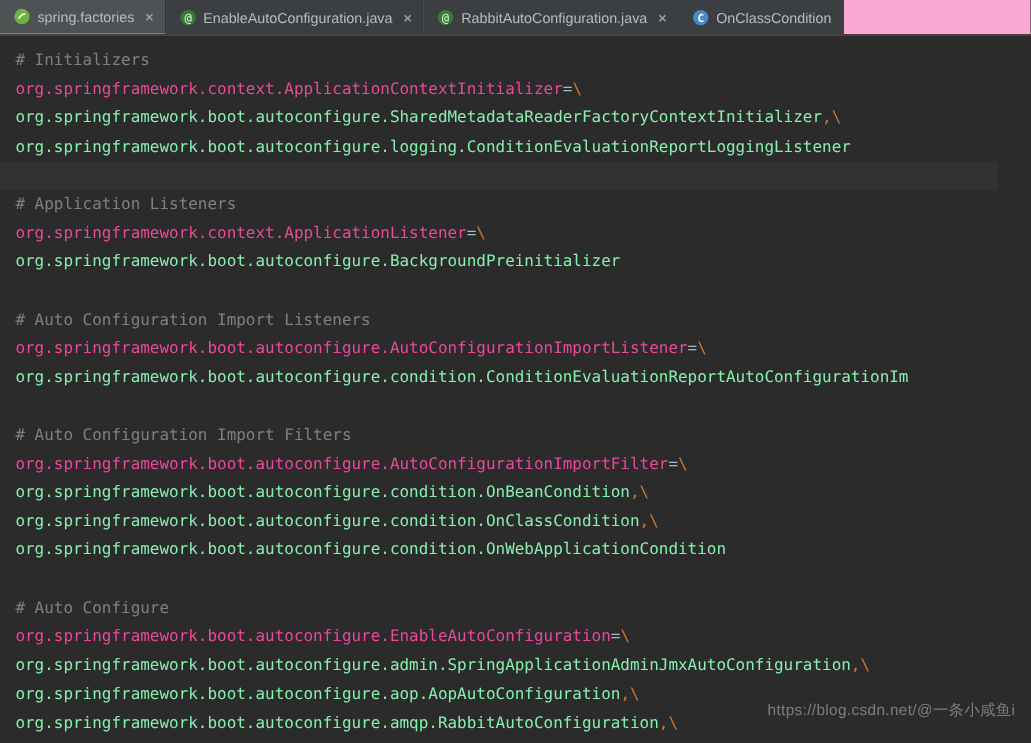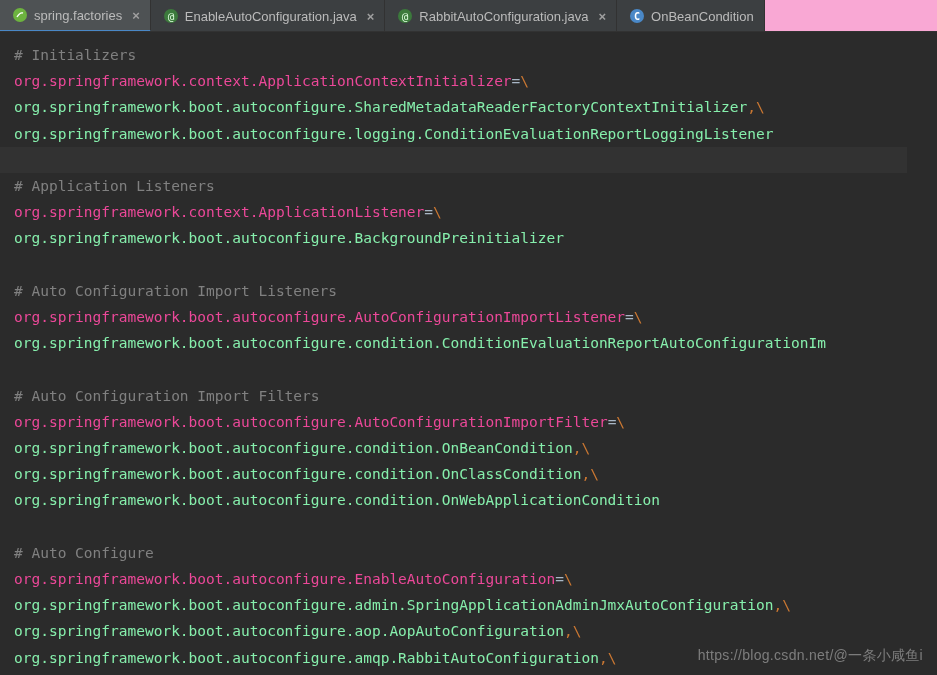--- a/index.html
+++ b/index.html
@@ -55,21 +55,21 @@
   .current-line { background: #323232; margin-left:-14px; padding-left:14px; width:100%; }
   .comment { color: #808080; }
   .key { color: #ec4899; }
   .eq { color: #a9b7c6; }
   .cont { color: #cc7832; }
   .val { color: #86efac; }
   .comma { color: #cc7832; }
   .watermark {
     position: absolute;
     right: 14px;
-    bottom: 10px;
+    bottom: 20px;
     color: #bfbfbf;
     font-family: Arial, sans-serif;
     font-size: 14px;
     opacity: 0.55;
     letter-spacing: 0.3px;
   }
 </style>
 </head>
 <body>
 
@@ -104,17 +104,17 @@
       <span>RabbitAutoConfiguration.java</span>
       <span class="close">×</span>
     </div>
     <div class="tab">
       <span class="icon">
         <svg width="16" height="16" viewBox="0 0 16 16">
           <circle cx="8" cy="8" r="7" fill="#4a88c7"></circle>
           <text x="8" y="12" text-anchor="middle" font-size="10" fill="#fff" font-family="monospace" font-weight="bold">C</text>
         </svg>
       </span>
-      <span>OnBeanCondition</span>
+      <span>OnClassCondition</span>
     </div>
   </div>
 <div class="editor" id="editor"><span class="line"><span class="comment"># Initializers</span></span><span class="line"><span class="key">org.springframework.context.ApplicationContextInitializer</span><span class="eq">=</span><span class="cont">\</span></span><span class="line"><span class="val">org.springframework.boot.autoconfigure.SharedMetadataReaderFactoryContextInitializer</span><span class="comma">,</span><span class="cont">\</span></span><span class="line"><span class="val">org.springframework.boot.autoconfigure.logging.ConditionEvaluationReportLoggingListener</span></span><span class="line current-line">&nbsp;</span><span class="line"><span class="comment"># Application Listeners</span></span><span class="line"><span class="key">org.springframework.context.ApplicationListener</span><span class="eq">=</span><span class="cont">\</span></span><span class="line"><span class="val">org.springframework.boot.autoconfigure.BackgroundPreinitializer</span></span><span class="line">&nbsp;</span><span class="line"><span class="comment"># Auto Configuration Import Listeners</span></span><span class="line"><span class="key">org.springframework.boot.autoconfigure.AutoConfigurationImportListener</span><span class="eq">=</span><span class="cont">\</span></span><span class="line"><span class="val">org.springframework.boot.autoconfigure.condition.ConditionEvaluationReportAutoConfigurationIm</span></span><span class="line">&nbsp;</span><span class="line"><span class="comment"># Auto Configuration Import Filters</span></span><span class="line"><span class="key">org.springframework.boot.autoconfigure.AutoConfigurationImportFilter</span><span class="eq">=</span><span class="cont">\</span></span><span class="line"><span class="val">org.springframework.boot.autoconfigure.condition.OnBeanCondition</span><span class="comma">,</span><span class="cont">\</span></span><span class="line"><span class="val">org.springframework.boot.autoconfigure.condition.OnClassCondition</span><span class="comma">,</span><span class="cont">\</span></span><span class="line"><span class="val">org.springframework.boot.autoconfigure.condition.OnWebApplicationCondition</span></span><span class="line">&nbsp;</span><span class="line"><span class="comment"># Auto Configure</span></span><span class="line"><span class="key">org.springframework.boot.autoconfigure.EnableAutoConfiguration</span><span class="eq">=</span><span class="cont">\</span></span><span class="line"><span class="val">org.springframework.boot.autoconfigure.admin.SpringApplicationAdminJmxAutoConfiguration</span><span class="comma">,</span><span class="cont">\</span></span><span class="line"><span class="val">org.springframework.boot.autoconfigure.aop.AopAutoConfiguration</span><span class="comma">,</span><span class="cont">\</span></span><span class="line"><span class="val">org.springframework.boot.autoconfigure.amqp.RabbitAutoConfiguration</span><span class="comma">,</span><span class="cont">\</span></span></div>
 <div class="watermark">https://blog.csdn.net/@一条小咸鱼i</div>
 
 </body></html>

